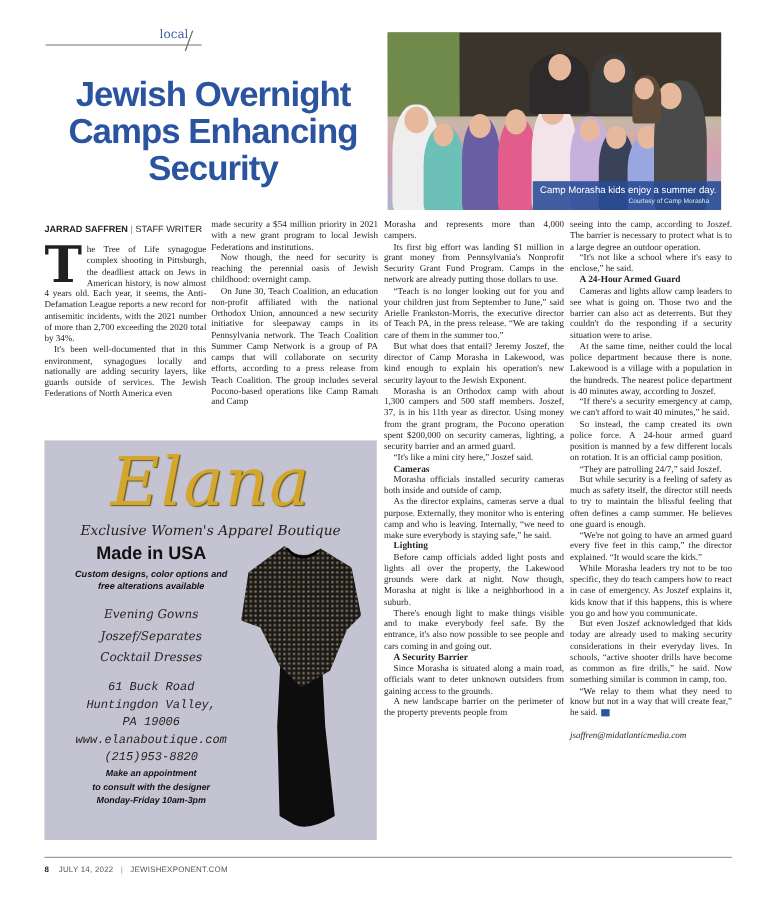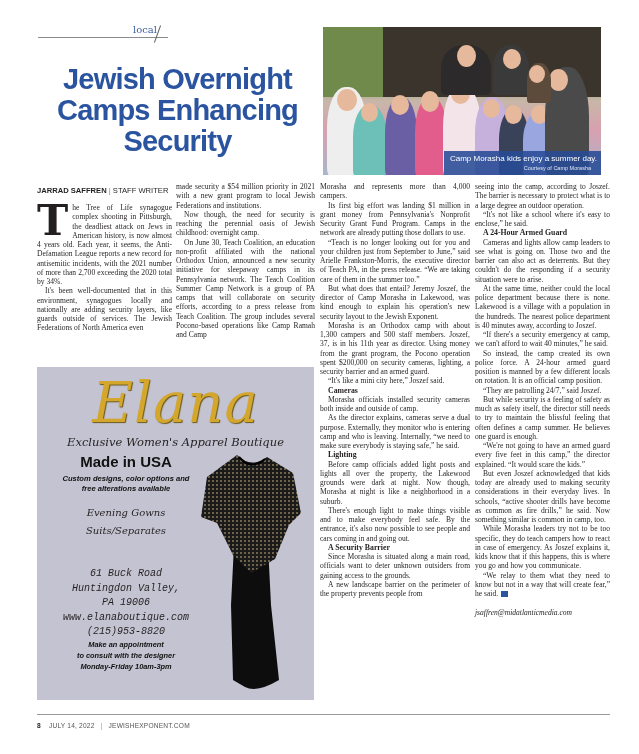--- a/index.html
+++ b/index.html
@@ -142,37 +142,38 @@
     <p class="noindent"><span>seeing into the camp, according to Joszef. The barrier is necessary to protect what is to a large degree an outdoor operation.</span></p>
     <p><span>“It's not like a school where it's easy to enclose,” he said.</span></p>
     <p class="subhead"><span>A 24-Hour Armed Guard</span></p>
     <p><span>Cameras and lights allow camp leaders to see what is going on. Those two and the barrier can also act as deterrents. But they couldn't do the responding if a security situation were to arise.</span></p>
     <p><span>At the same time, neither could the local police department because there is none. Lakewood is a village with a population in the hundreds. The nearest police department is 40 minutes away, according to Joszef.</span></p>
     <p><span>“If there's a security emergency at camp, we can't afford to wait 40 minutes,” he said.</span></p>
     <p><span>So instead, the camp created its own police force. A 24-hour armed guard position is manned by a few different locals on rotation. It is an official camp position.</span></p>
     <p><span>“They are patrolling 24/7,” said Joszef.</span></p>
     <p><span>But while security is a feeling of safety as much as safety itself, the director still needs to try to maintain the blissful feeling that often defines a camp summer. He believes one guard is enough.</span></p>
     <p><span>“We're not going to have an armed guard every five feet in this camp,” the director explained. “It would scare the kids.”</span></p>
+    <p><span>While Morasha leaders try not to be too specific, they do teach campers how to react in case of emergency. As Joszef explains it, kids know that if this happens, this is where you go and how you communicate.</span></p>
     <p><span>But even Joszef acknowledged that kids today are already used to making security considerations in their everyday lives. In schools, “active shooter drills have become as common as fire drills,” he said. Now something similar is common in camp, too.</span></p>
-    <p><span>While Morasha leaders try not to be too specific, they do teach campers how to react in case of emergency. As Joszef explains it, kids know that if this happens, this is where you go and how you communicate.</span></p>
     <p><span>“We relay to them what they need to know but not in a way that will create fear,” he said.</span><span class="endmark"></span></p>
     <p class="email">jsaffren@midatlanticmedia.com</p>
   </div>
 
 <div class="abs" id="ad">
   <div id="ad-logo">Elana</div>
   <div id="ad-tagline">Exclusive Women's Apparel Boutique</div>
   <div id="ad-made">Made in USA</div>
   <div id="ad-custom">
     <div>Custom designs, color options and</div>
     <div>free alterations available</div>
   </div>
   <div id="ad-items">
     <div>Evening Gowns</div>
-    <div>Suits/Separates</div>
+    <div>Joszef/Separates</div>
+    <div>Cocktail Dresses</div>
   </div>
   <div id="ad-address">
     <div>61 Buck Road</div>
     <div>Huntingdon Valley,</div>
     <div>PA 19006</div>
     <div>www.elanaboutique.com</div>
     <div>(215)953-8820</div>
   </div>
   <div id="ad-appt">
     <div>Make an appointment</div>

